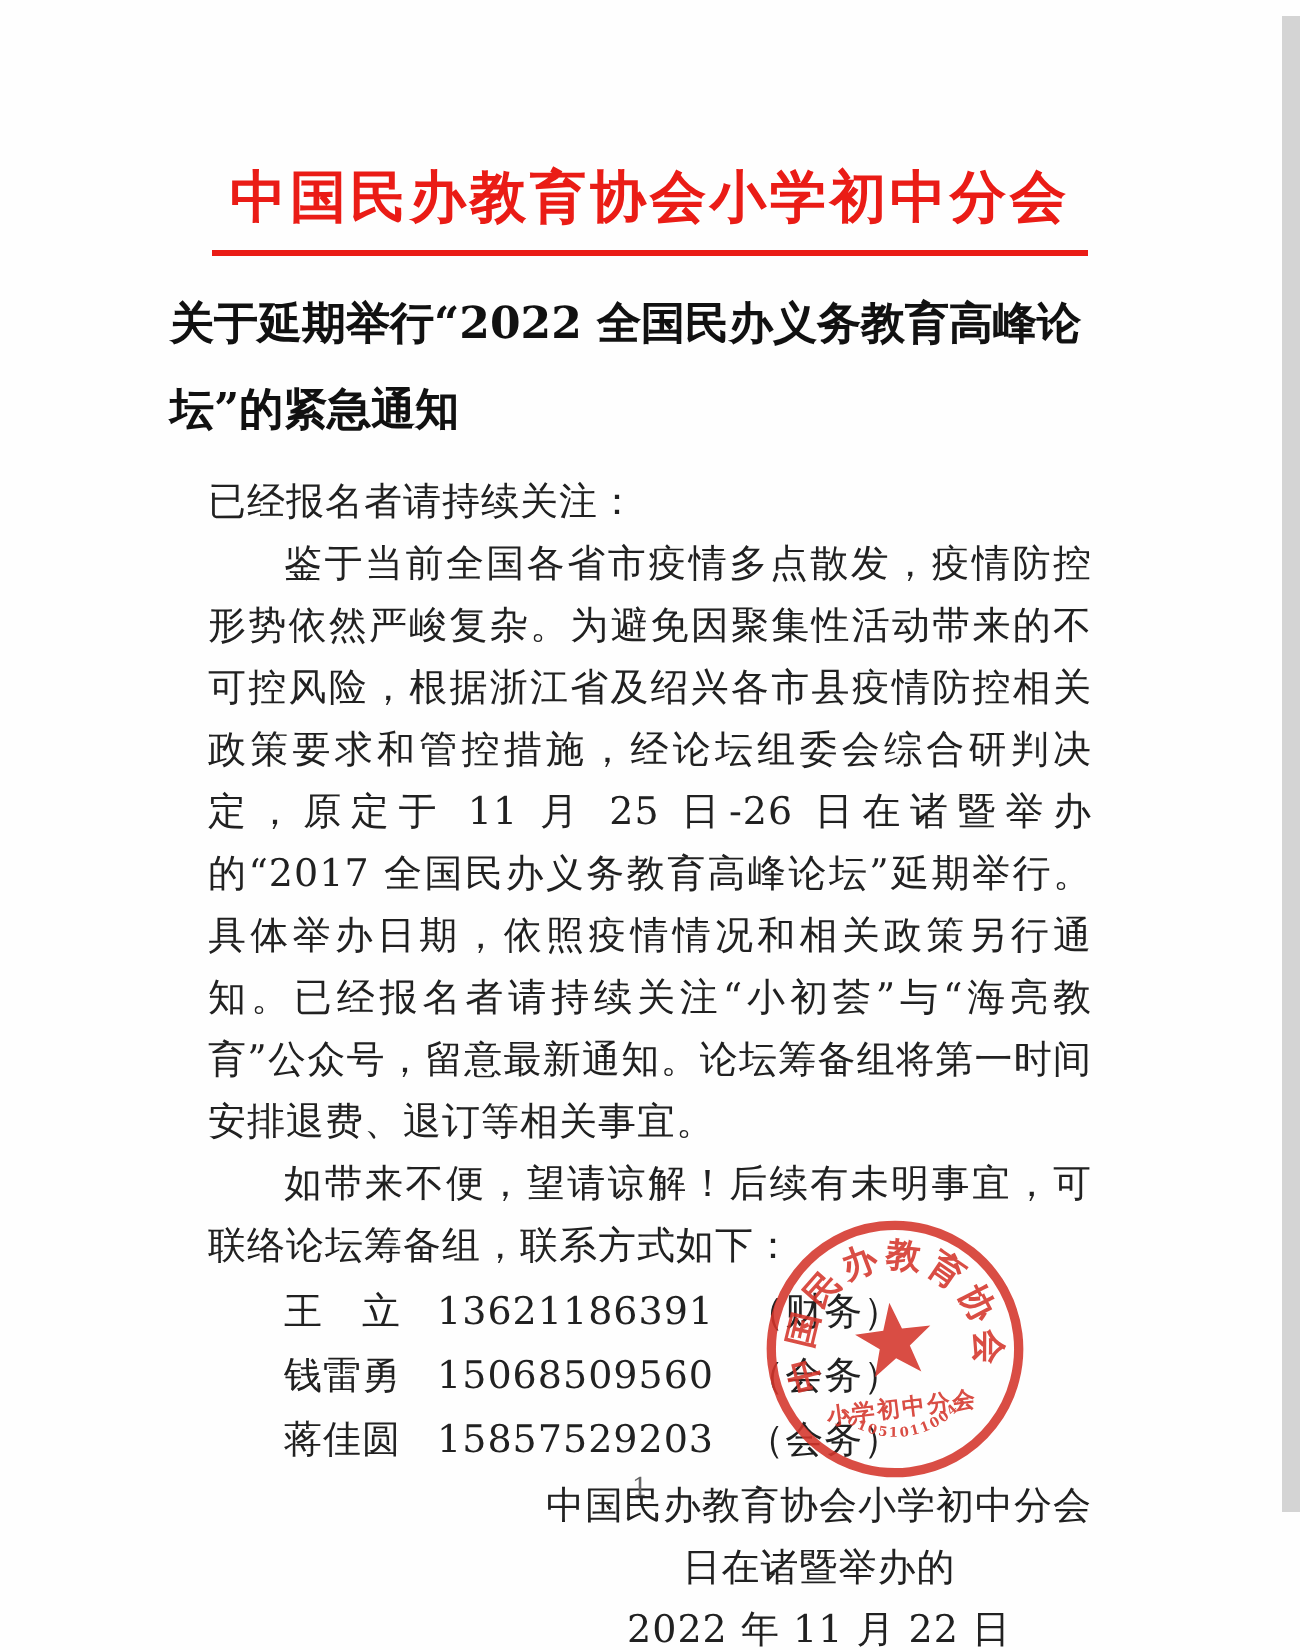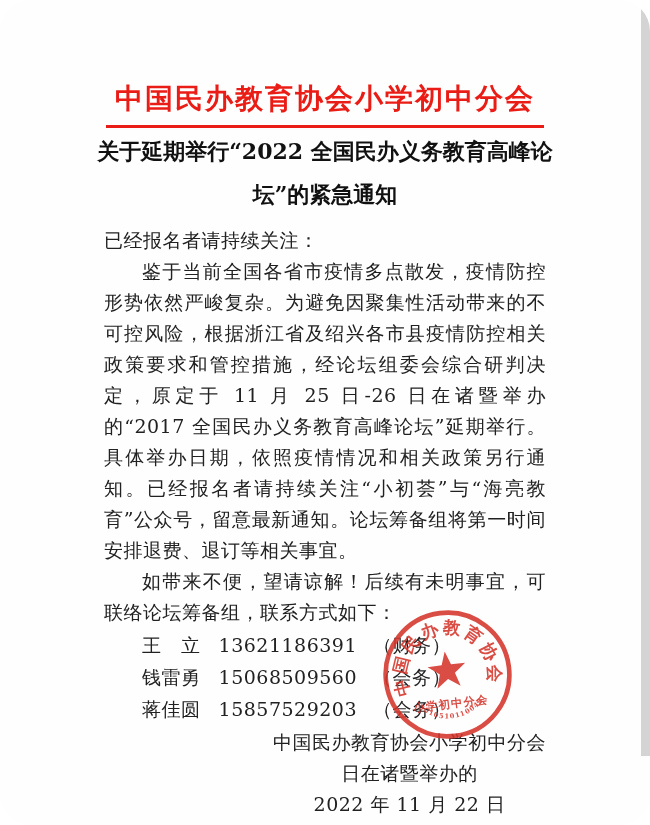--- a/index.html
+++ b/index.html
@@ -1,27 +1,27 @@
 <!DOCTYPE html>
 <html><head>
 <meta charset="utf-8">
 <style>
   html,body{margin:0;padding:0;background:#fff;}
   .page{
     position:relative;width:650px;height:825px;background:#fefefe;
-    font-family:"DejaVu Serif", serif;color:#212121;overflow:hidden;border-radius:31px;
+    font-family:"DejaVu Serif", serif;color:#212121;overflow:hidden;
   }
   .edge-strip{position:absolute;right:0;top:8px;width:9px;height:748px;background:#d4d4d4;}
   .org-title{
     margin:80px 0 0;text-align:center;color:#ea1c16;
     font-size:28px;font-weight:bold;letter-spacing:2px;line-height:1.35;
   }
   .red-rule{width:438px;height:3px;background:#ea1c16;margin:7px auto 0;}
   .doc-heading{
-    margin:2px auto 0;width:480px;text-align:center;
+    margin:13px auto 0;width:480px;
     font-size:22px;font-weight:bold;color:#111;line-height:43px;
   }
   .hl{display:block;}
   .letter-body{
     width:442px;margin:9px auto 0;font-size:19px;line-height:31px;
     text-align:justify;letter-spacing:0.5px;
   }
   .salutation{margin:0;}
   .para{margin:0;text-indent:2em;}
   .contacts{margin:1px 0 0 38px;}

